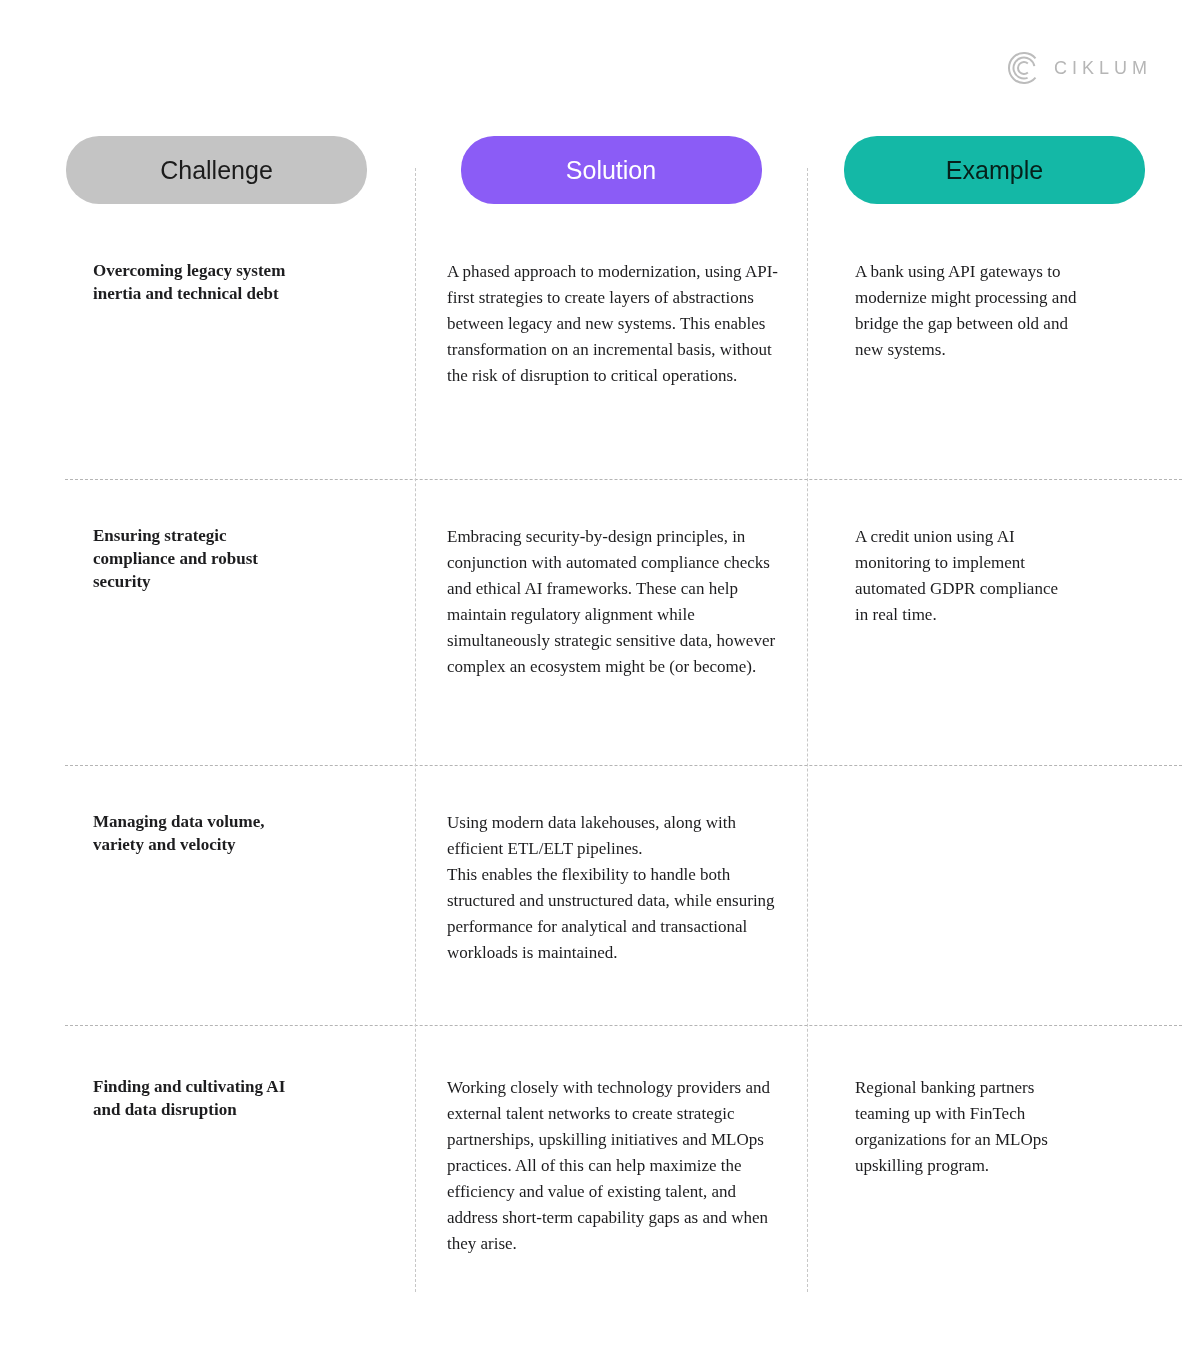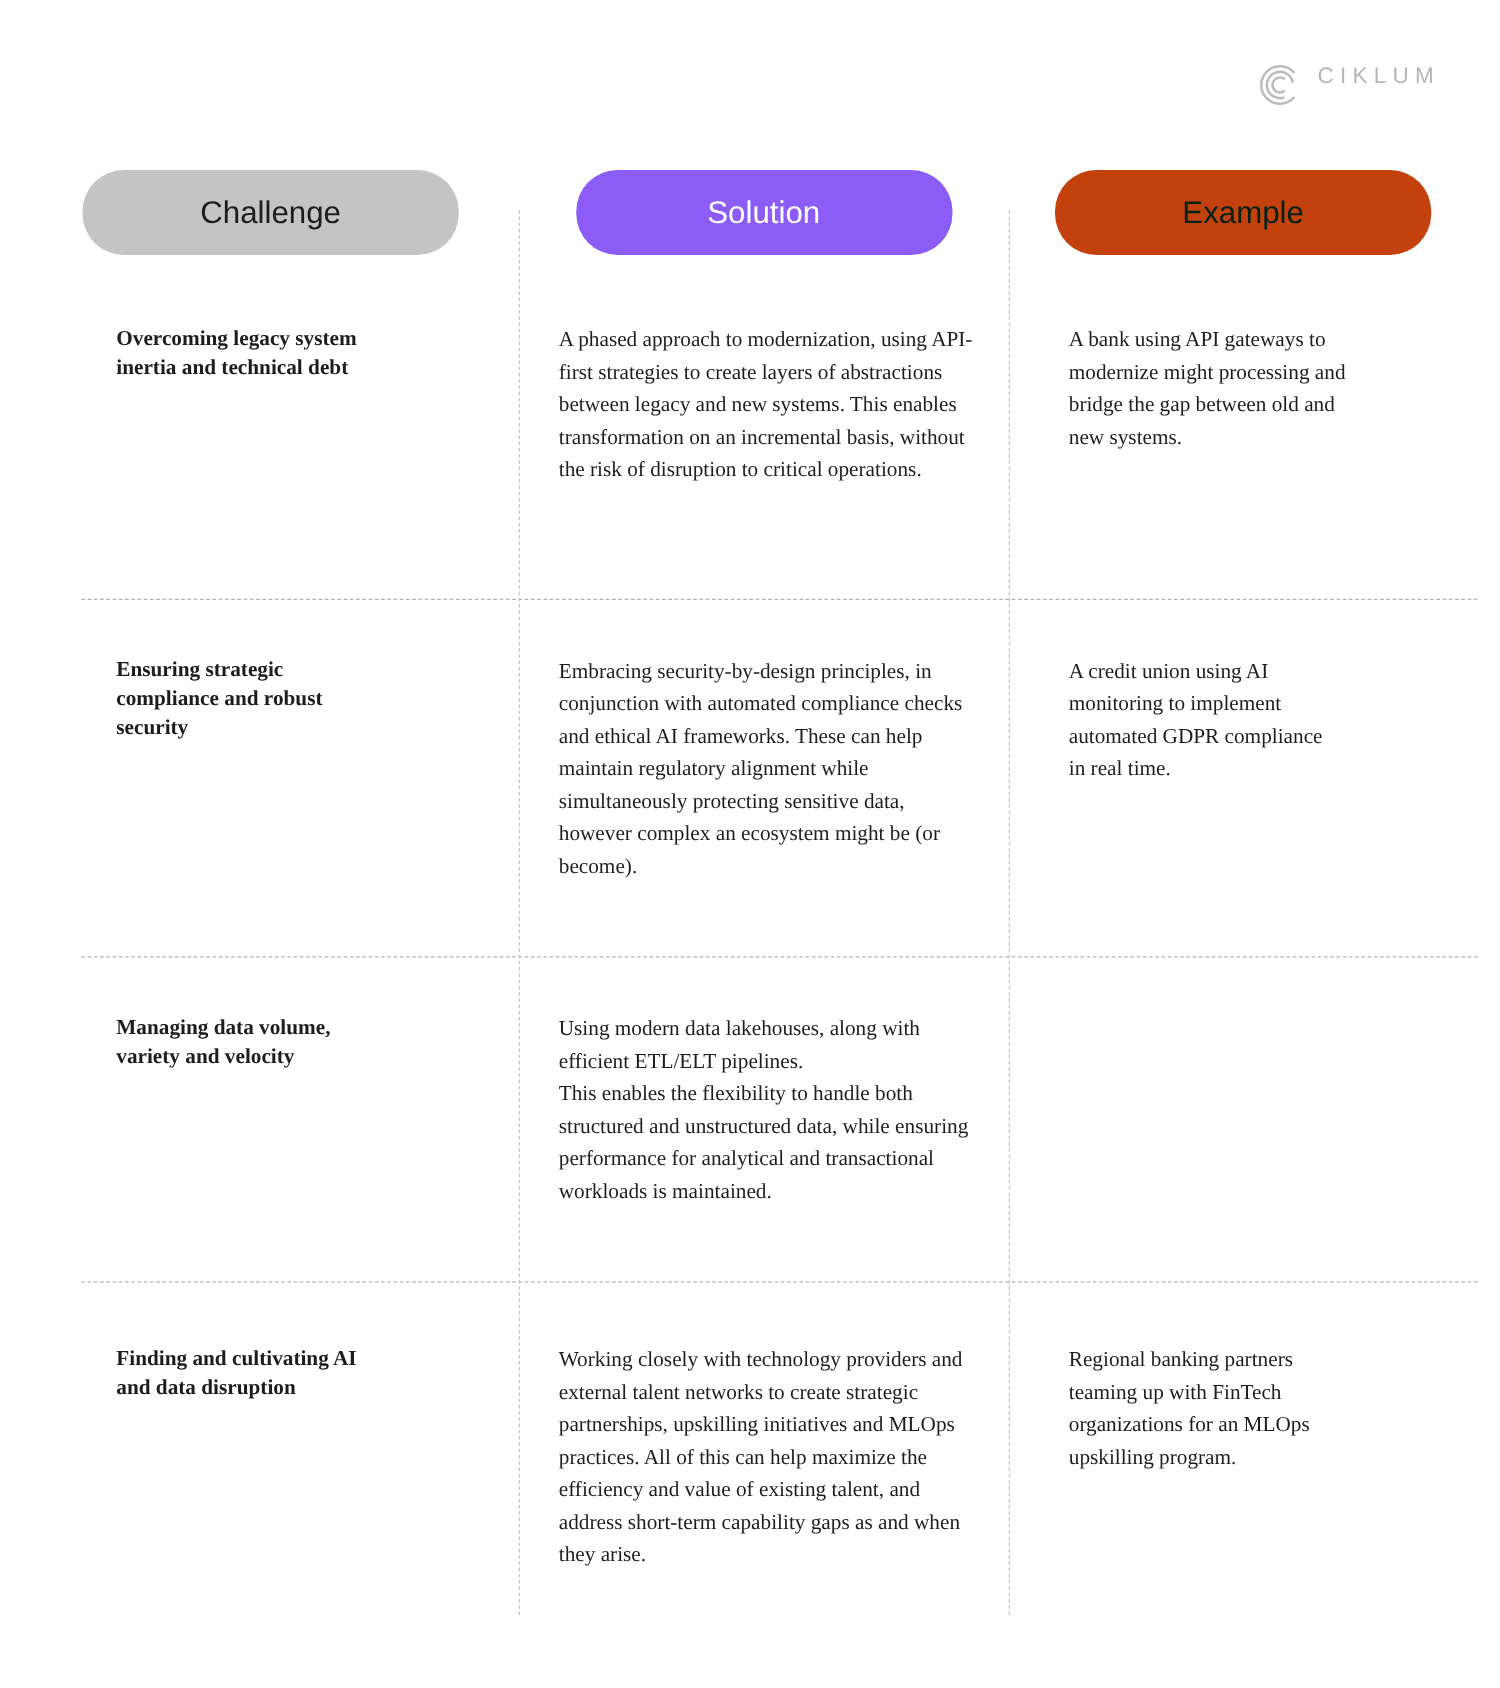--- a/index.html
+++ b/index.html
@@ -1,20 +1,20 @@
 <!DOCTYPE html>
 <html><head>
 <meta charset="utf-8">
 <style>
   * { margin:0; padding:0; box-sizing:border-box; }
   html,body { width:1200px; height:1350px; background:#ffffff; overflow:hidden;
               font-family:"Liberation Sans", sans-serif; color:#1d1d1f; }
 
   
-  .logo { position:absolute; top:50px; right:48px; display:flex; 
+  .logo { position:absolute; top:50px; right:48px; display:flex; align-items:center;
           gap:12px; color:#bcbcbc; }
   .logo svg { display:block; }
   .logo-text { font-size:18px; letter-spacing:5px; font-weight:500; color:#b6b6b6; }
 
   
   .table { position:absolute; left:65px; top:136px; width:1117px; }
   .vline { position:absolute; top:32px; height:1124px; width:0;
            border-left:1px dashed #c7c7c7; }
   .vline-1 { left:350px; }
   .vline-2 { left:742px; }
@@ -66,39 +66,39 @@
     <div class="vline vline-2"></div>
 
     <div class="head-row">
       <div>
         <div class="pill pill-challenge" style="background: rgb(196, 196, 196);">Challenge</div>
       </div>
       <div>
         <div class="pill pill-solution" style="background: #8b5cf6;">Solution</div>
       </div>
       <div>
-        <div class="pill pill-example" style="background: #c2410c;">Example</div>
+        <div class="pill pill-example" style="background: #14b8a6;">Example</div>
       </div>
     </div>
 
     <div class="row row-1">
       <div class="cell cell-challenge">Overcoming legacy system
 inertia and technical debt</div>
       <div class="cell cell-solution">A phased approach to modernization, using API-first strategies to create layers of abstractions between legacy and new systems. This enables transformation on an incremental basis, without the risk of disruption to critical operations.</div>
       <div class="cell cell-example">A bank using API gateways to
 modernize might processing and
 bridge the gap between old and
 new systems.</div>
     </div>
 
     <div class="row row-2">
       <div class="cell cell-challenge">Ensuring strategic
 compliance and robust
 security</div>
-      <div class="cell cell-solution">Embracing security-by-design principles, in conjunction with automated compliance checks and ethical AI frameworks. These can help maintain regulatory alignment while simultaneously protecting sensitive data, however complex an ecosystem might be (or become).</div>
+      <div class="cell cell-solution">Embracing security-by-design principles, in conjunction with automated compliance checks and ethical AI frameworks. These can help maintain regulatory alignment while simultaneously strategic sensitive data, however complex an ecosystem might be (or become).</div>
       <div class="cell cell-example">A credit union using AI
 monitoring to implement
 automated GDPR compliance
 in real time.</div>
     </div>
 
     <div class="row row-3">
       <div class="cell cell-challenge">Managing data volume,
 variety and velocity</div>
       <div class="cell cell-solution">Using modern data lakehouses, along with efficient ETL/ELT pipelines.

